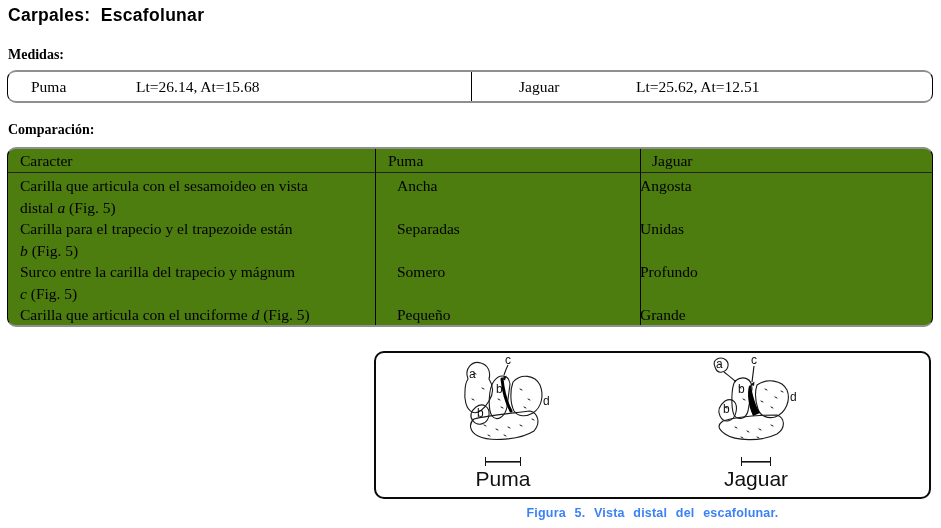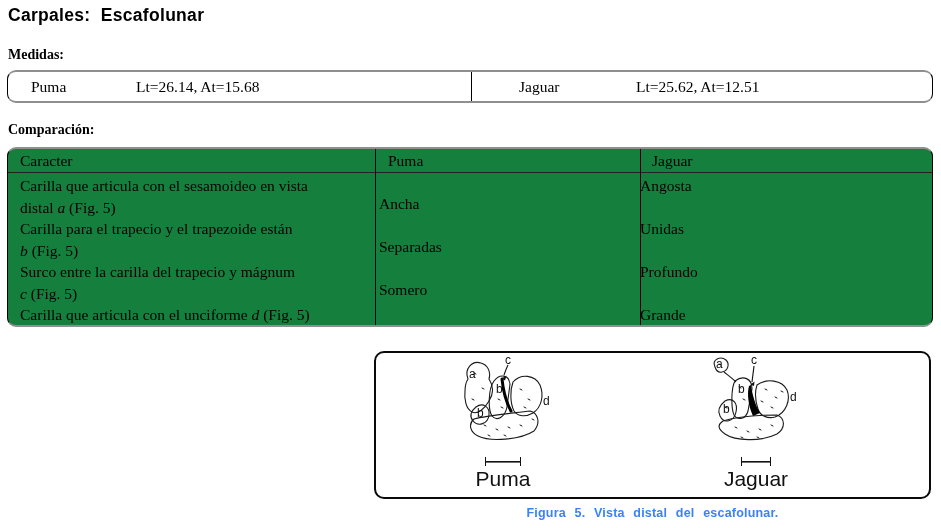--- a/index.html
+++ b/index.html
@@ -47,21 +47,21 @@
   .m-species-right { padding-left: 47px; width: 164px; }
 
   
   #comp-table {
     left: 7px; top: 147px; width: 926px; height: 180px;
     border: 1px solid #000;
     border-top: 2px solid #8f8f8f;
     border-bottom: 2.5px solid #8f8f8f;
     border-radius: 9px;
     font-size: 15.5px;
-    background: #15803d;
+    background: #4d7c0f;
     overflow: hidden;
   }
   .v-div { position: absolute; top: 0; bottom: 0; width: 1.4px; background: #000; }
   #v-div1 { left: 367px; }
   #v-div2 { left: 632px; }
   .comp-header {
     display: grid;
     grid-template-columns: 367px 265px 1fr;
     height: 24px;
     align-items: center;
@@ -70,21 +70,21 @@
   .comp-header .h1 { padding-left: 12px; }
   .comp-header .h2 { padding-left: 13px; }
   .comp-header .h3 { padding-left: 12px; }
   .comp-body { padding-top: 2px; }
   .c-row {
     display: grid;
     grid-template-columns: 367px 265px 1fr;
     line-height: 21.5px;
   }
   .c-col1 { padding-left: 12px; padding-right: 18px; }
-  .c-col2 { padding-left: 4px; margin-top: 18px; }
+  .c-col2 { padding-left: 22px; }
   .c-col3 { }
   .c-col1 i { font-style: italic; }
 
   
   #figure-box {
     left: 374px; top: 351px; width: 557px; height: 148px;
     border: 2px solid #0a0a0a;
     border-radius: 10px;
     background: #fff;
   }

